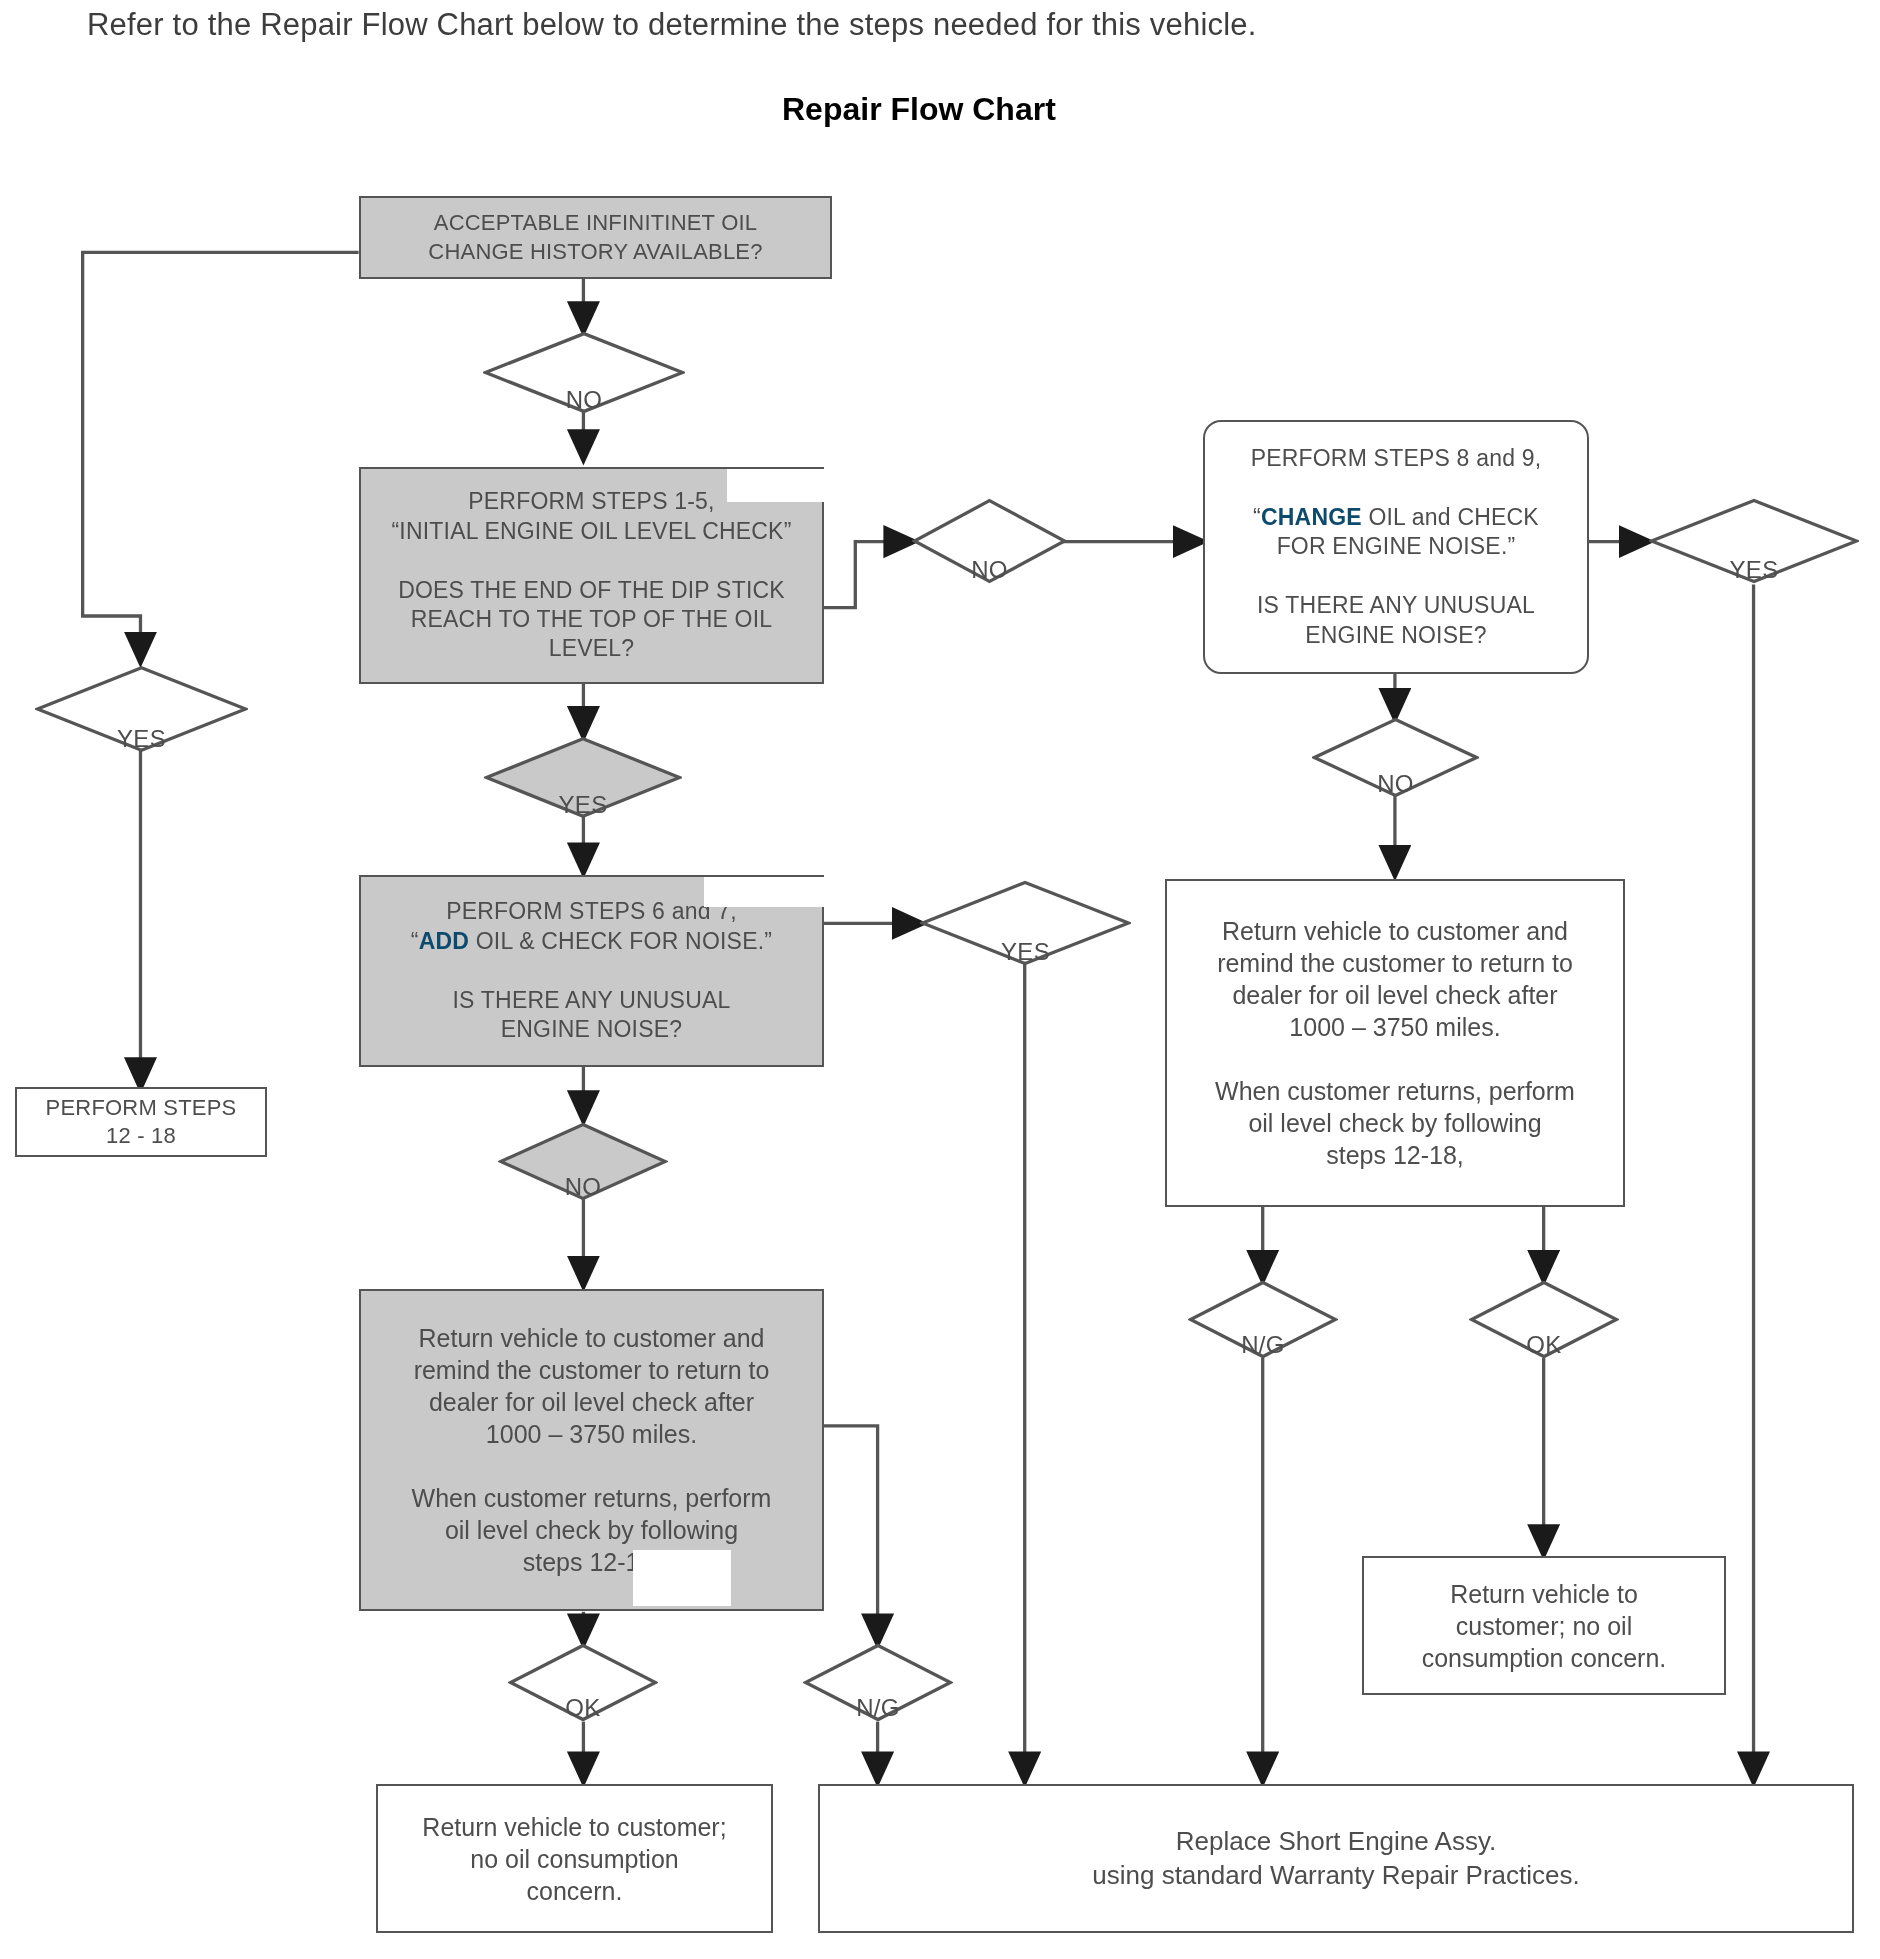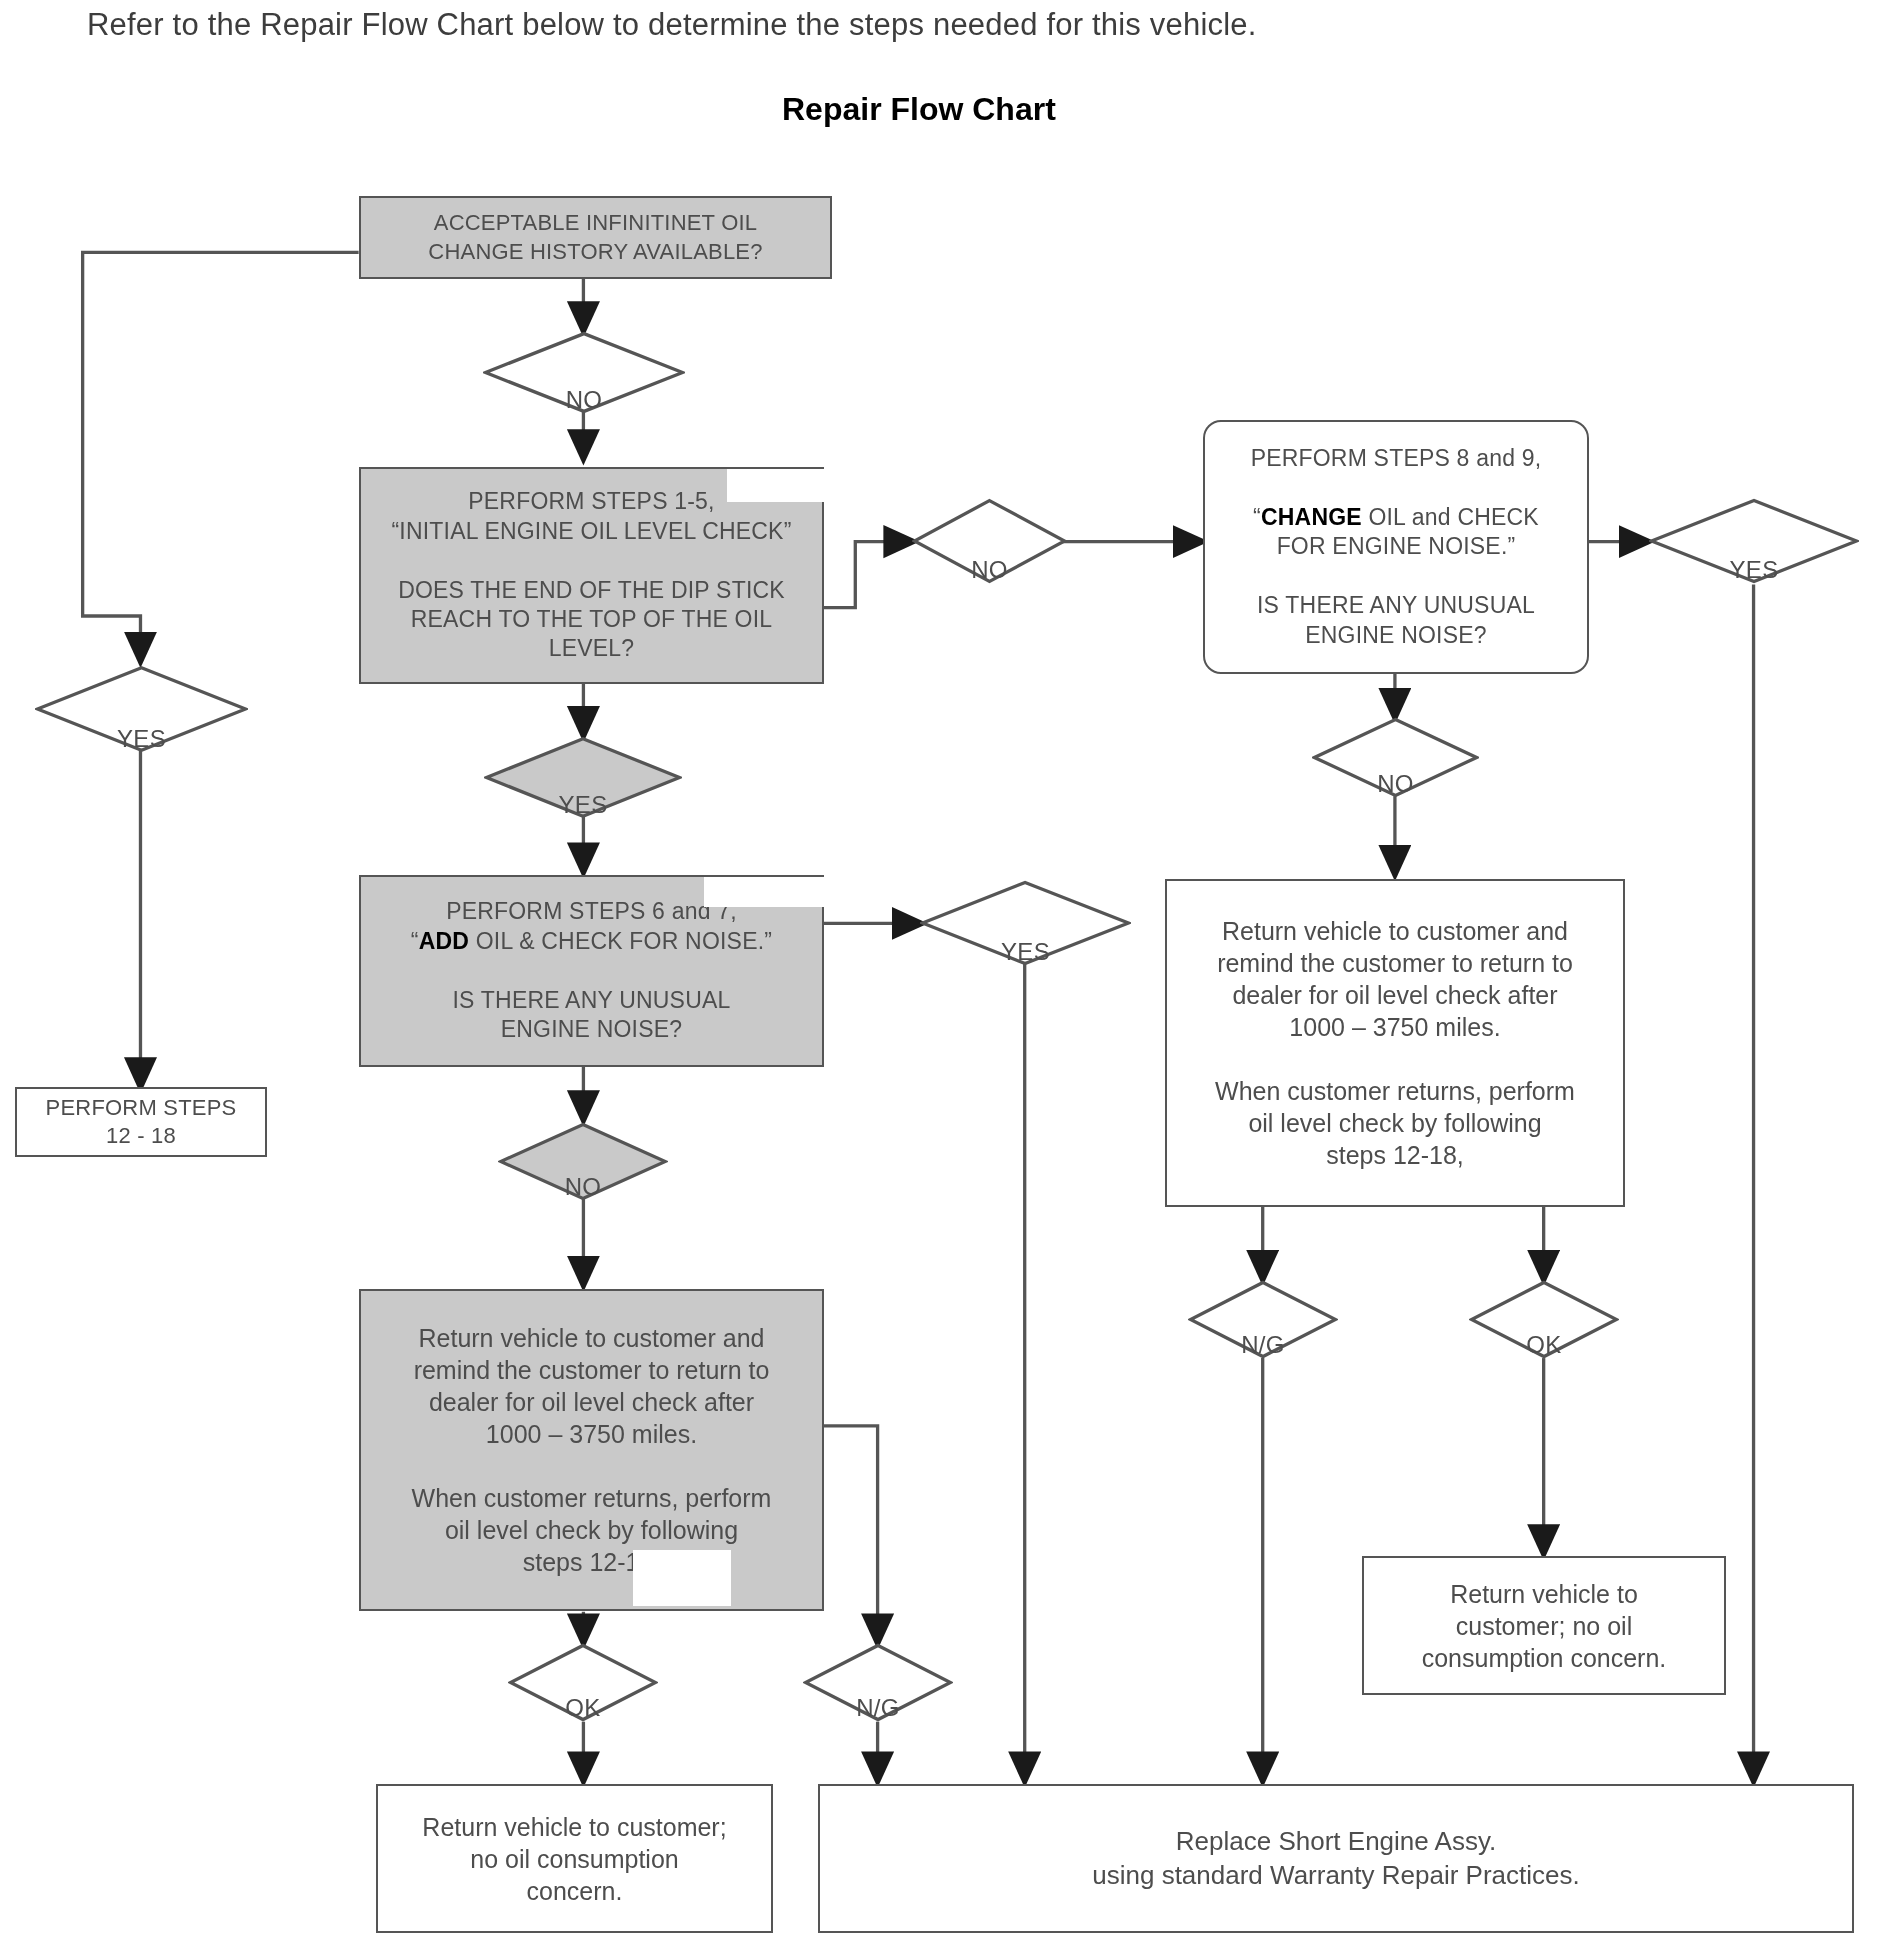--- a/index.html
+++ b/index.html
@@ -73,21 +73,21 @@
     color: #4d4d4d;
     letter-spacing: 0.3px;
   }
   .diamond svg { position: absolute; left: 0; top: 0; }
 
   .redact {
     position: absolute;
     background: #ffffff;
     z-index: 5;
   }
-  .bold { font-weight: bold; color: #000000; }
+  .bold { font-weight: bold; color: #0c4a6e; }
 </style>
 </head>
 <body>
 
 <div id="page">
 
   <div class="intro">Refer to the Repair Flow Chart below to determine the steps needed for this vehicle.</div>
   <div class="chart-title">Repair Flow Chart</div>
 
   <svg id="svg-layer" viewBox="0 0 2275 2371">

